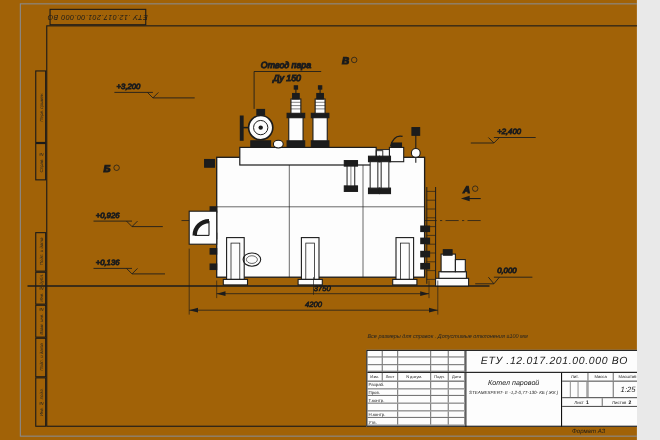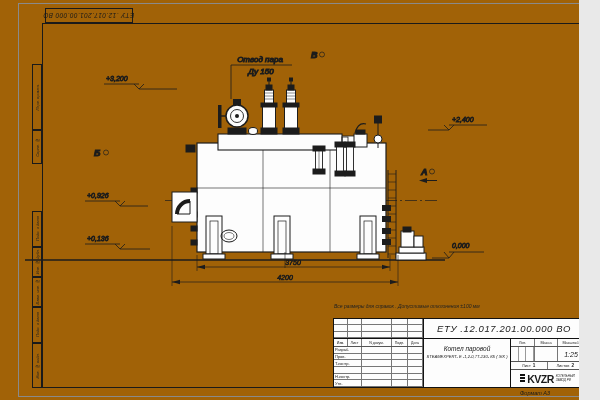--- a/index.html
+++ b/index.html
@@ -396,27 +396,19 @@
         <div class="tr-r3">
           <div class="half">
             <span>Лист</span>
               <b>1</b>
           </div>
           <div class="half">
             <span>Листов</span>
               <b>2</b>
           </div>
         </div>
-        <div class="tr-r4">
-          <div class="logo-bars"></div>
-          <span class="logo-txt">KVZR</span>
-          <div class="org">
-            <span>КОТЕЛЬНЫЙ</span>
-            <span>ЗАВОД РФ</span>
-          </div>
-        </div>
       </div>
     </div>
   </div>
 
   <div class="abs format">Формат А3</div>
 
 </div>
 
 </body></html>

